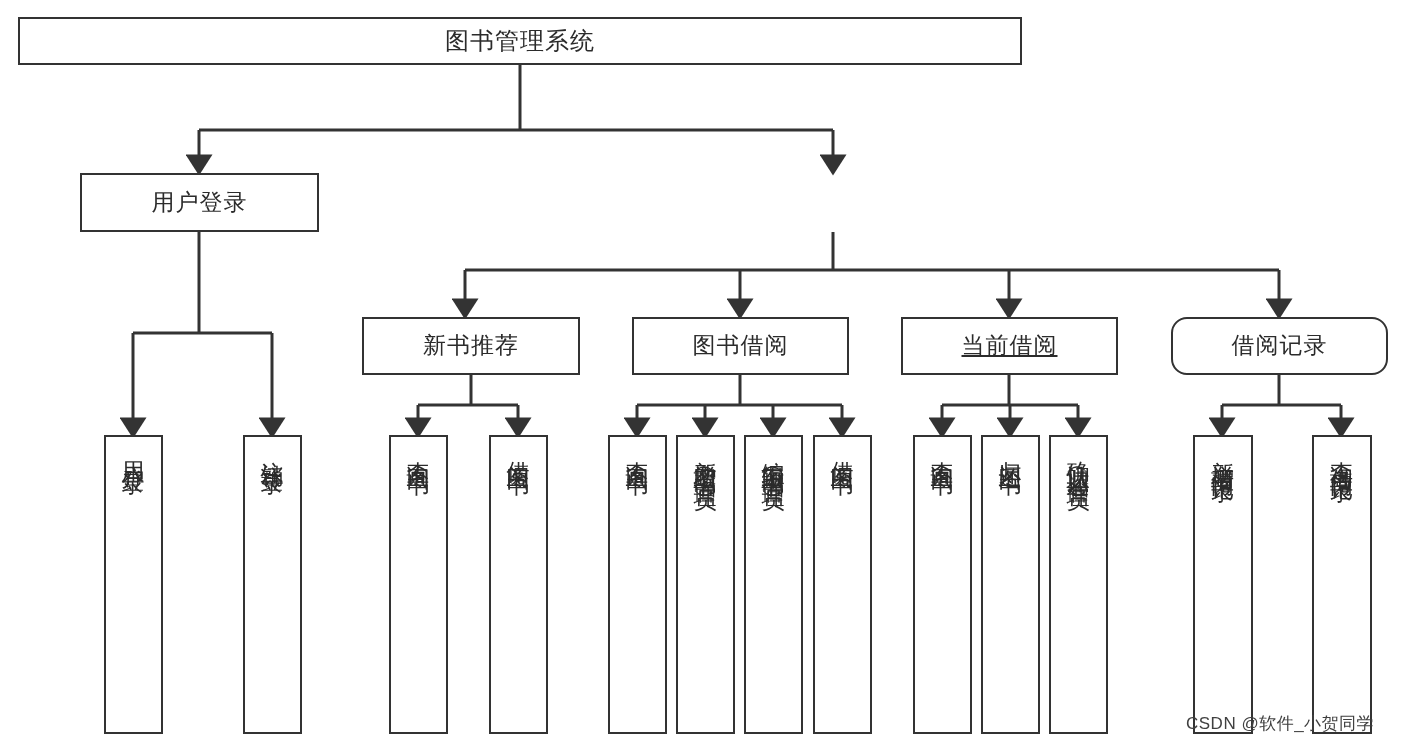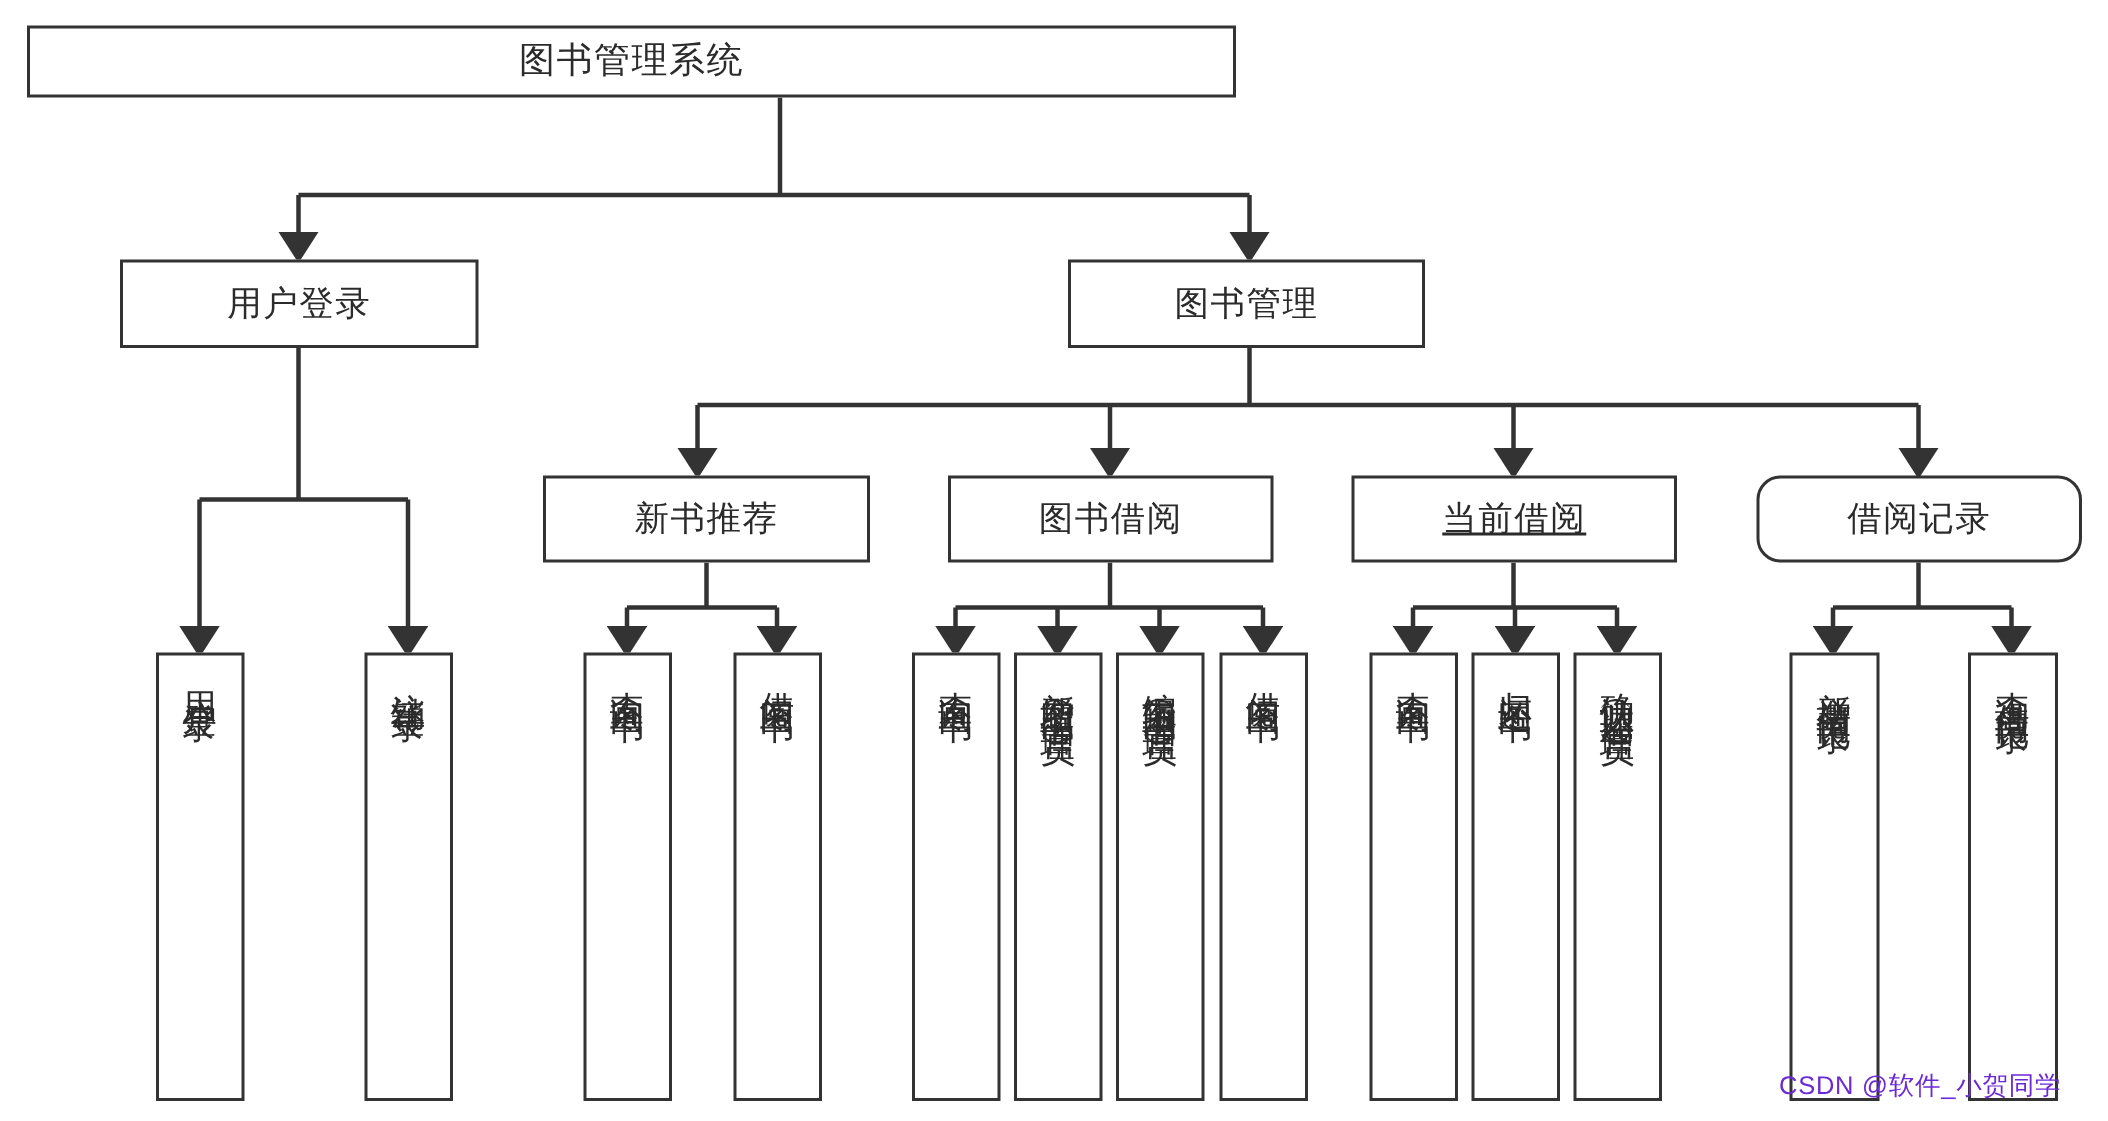--- a/index.html
+++ b/index.html
@@ -44,21 +44,21 @@
     font-size:23px;
     letter-spacing:4px;
     line-height:1.05;
     white-space:nowrap;
   }
 
   #watermark{
     position:absolute;
     left:1186px;top:712px;
     font-size:17px;
-    color:#6d28d9;
+    color:#404040;
     letter-spacing:.5px;
     white-space:nowrap;
     font-family:"Liberation Sans","DejaVu Sans",sans-serif;
   }
 </style>
 </head>
 <body>
 
 <div id="canvas">
 
@@ -105,29 +105,26 @@
       <path d="M1010,405 L1010,427" marker-end="url(#arrow)"></path>
       <path d="M1078,405 L1078,427" marker-end="url(#arrow)"></path>
 
       <path d="M1279,375 L1279,405"></path>
       <path d="M1222,405 L1341,405"></path>
       <path d="M1222,405 L1222,427" marker-end="url(#arrow)"></path>
       <path d="M1341,405 L1341,427" marker-end="url(#arrow)"></path>
     </g>
   </svg>
 
-  <div class="node root horiz" style="left:18px;top:17px;width:806px;height:48px;">
+  <div class="node root horiz" style="left:18px;top:17px;width:1004px;height:48px;">
     <span class="lbl">图书管理系统</span>
   </div>
 
   <div class="node horiz" style="left:80px;top:173px;width:239px;height:59px;">
     <span class="lbl">用户登录</span>
-  </div>
-  <div class="node horiz" style="left:712px;top:173px;width:238px;height:59px;">
-    <span class="lbl">图书管理</span>
   </div>
 
   <div class="node horiz" style="left:632px;top:317px;width:217px;height:58px;">
     <span class="lbl">图书借阅</span>
   </div>
   <div class="node horiz" style="left:362px;top:317px;width:218px;height:58px;">
     <span class="lbl">新书推荐</span>
   </div>
   <div class="node horiz" style="left:901px;top:317px;width:217px;height:58px;text-decoration:underline;">
     <span class="lbl">当前借阅</span>

